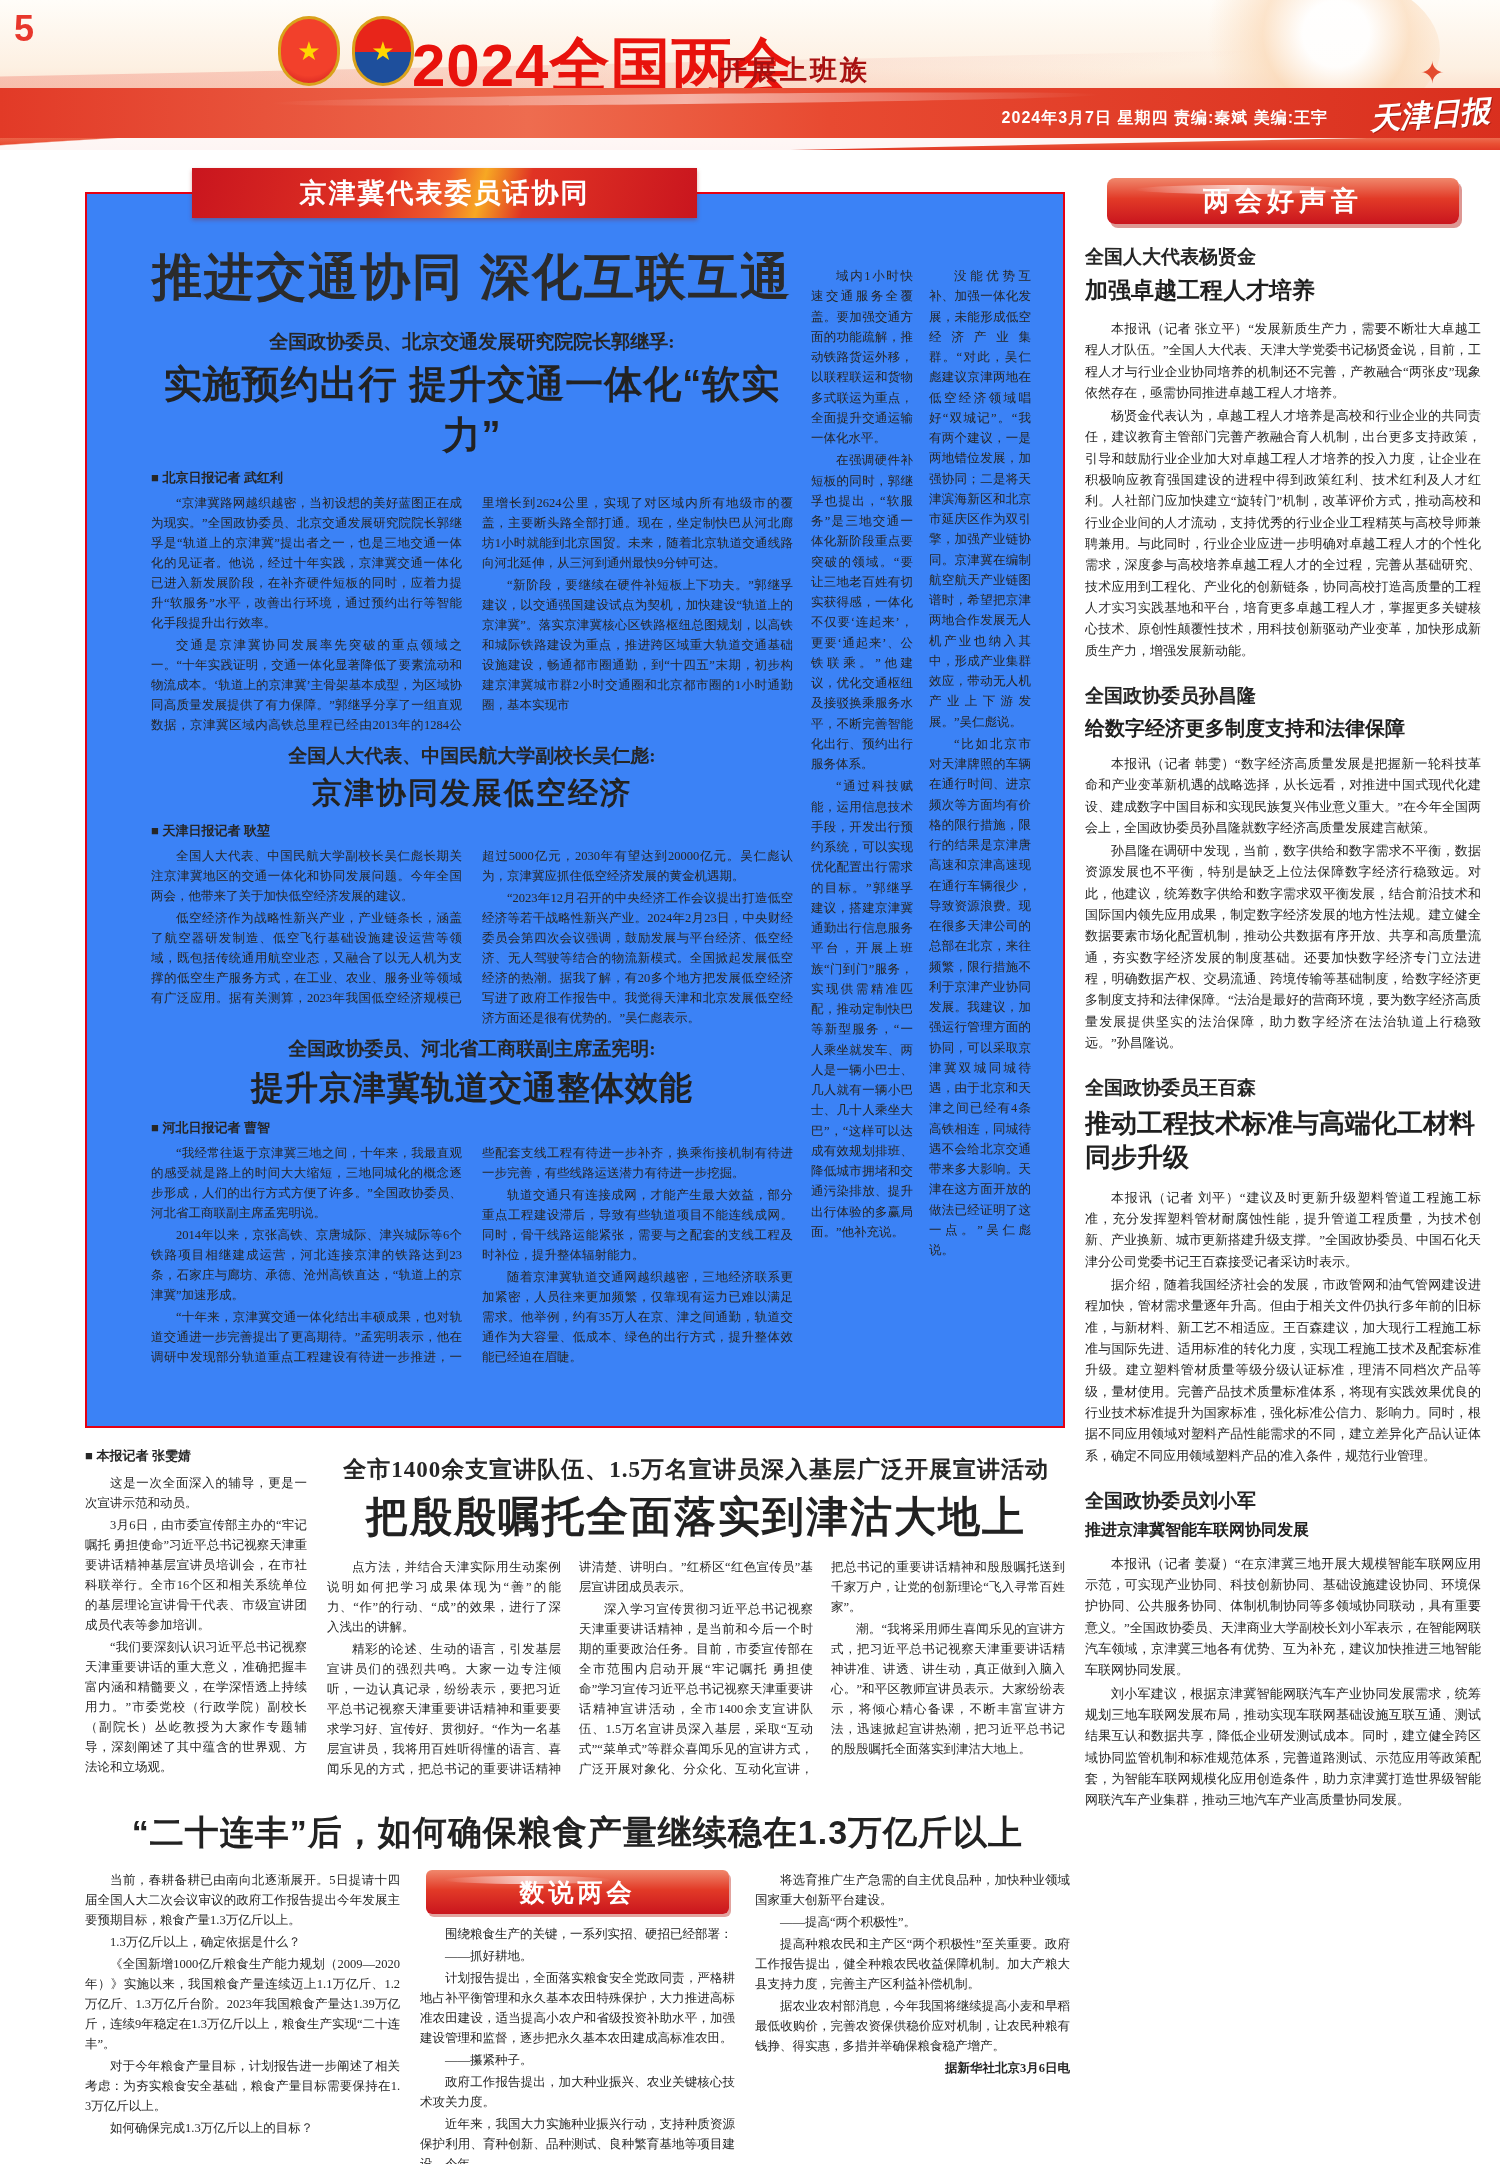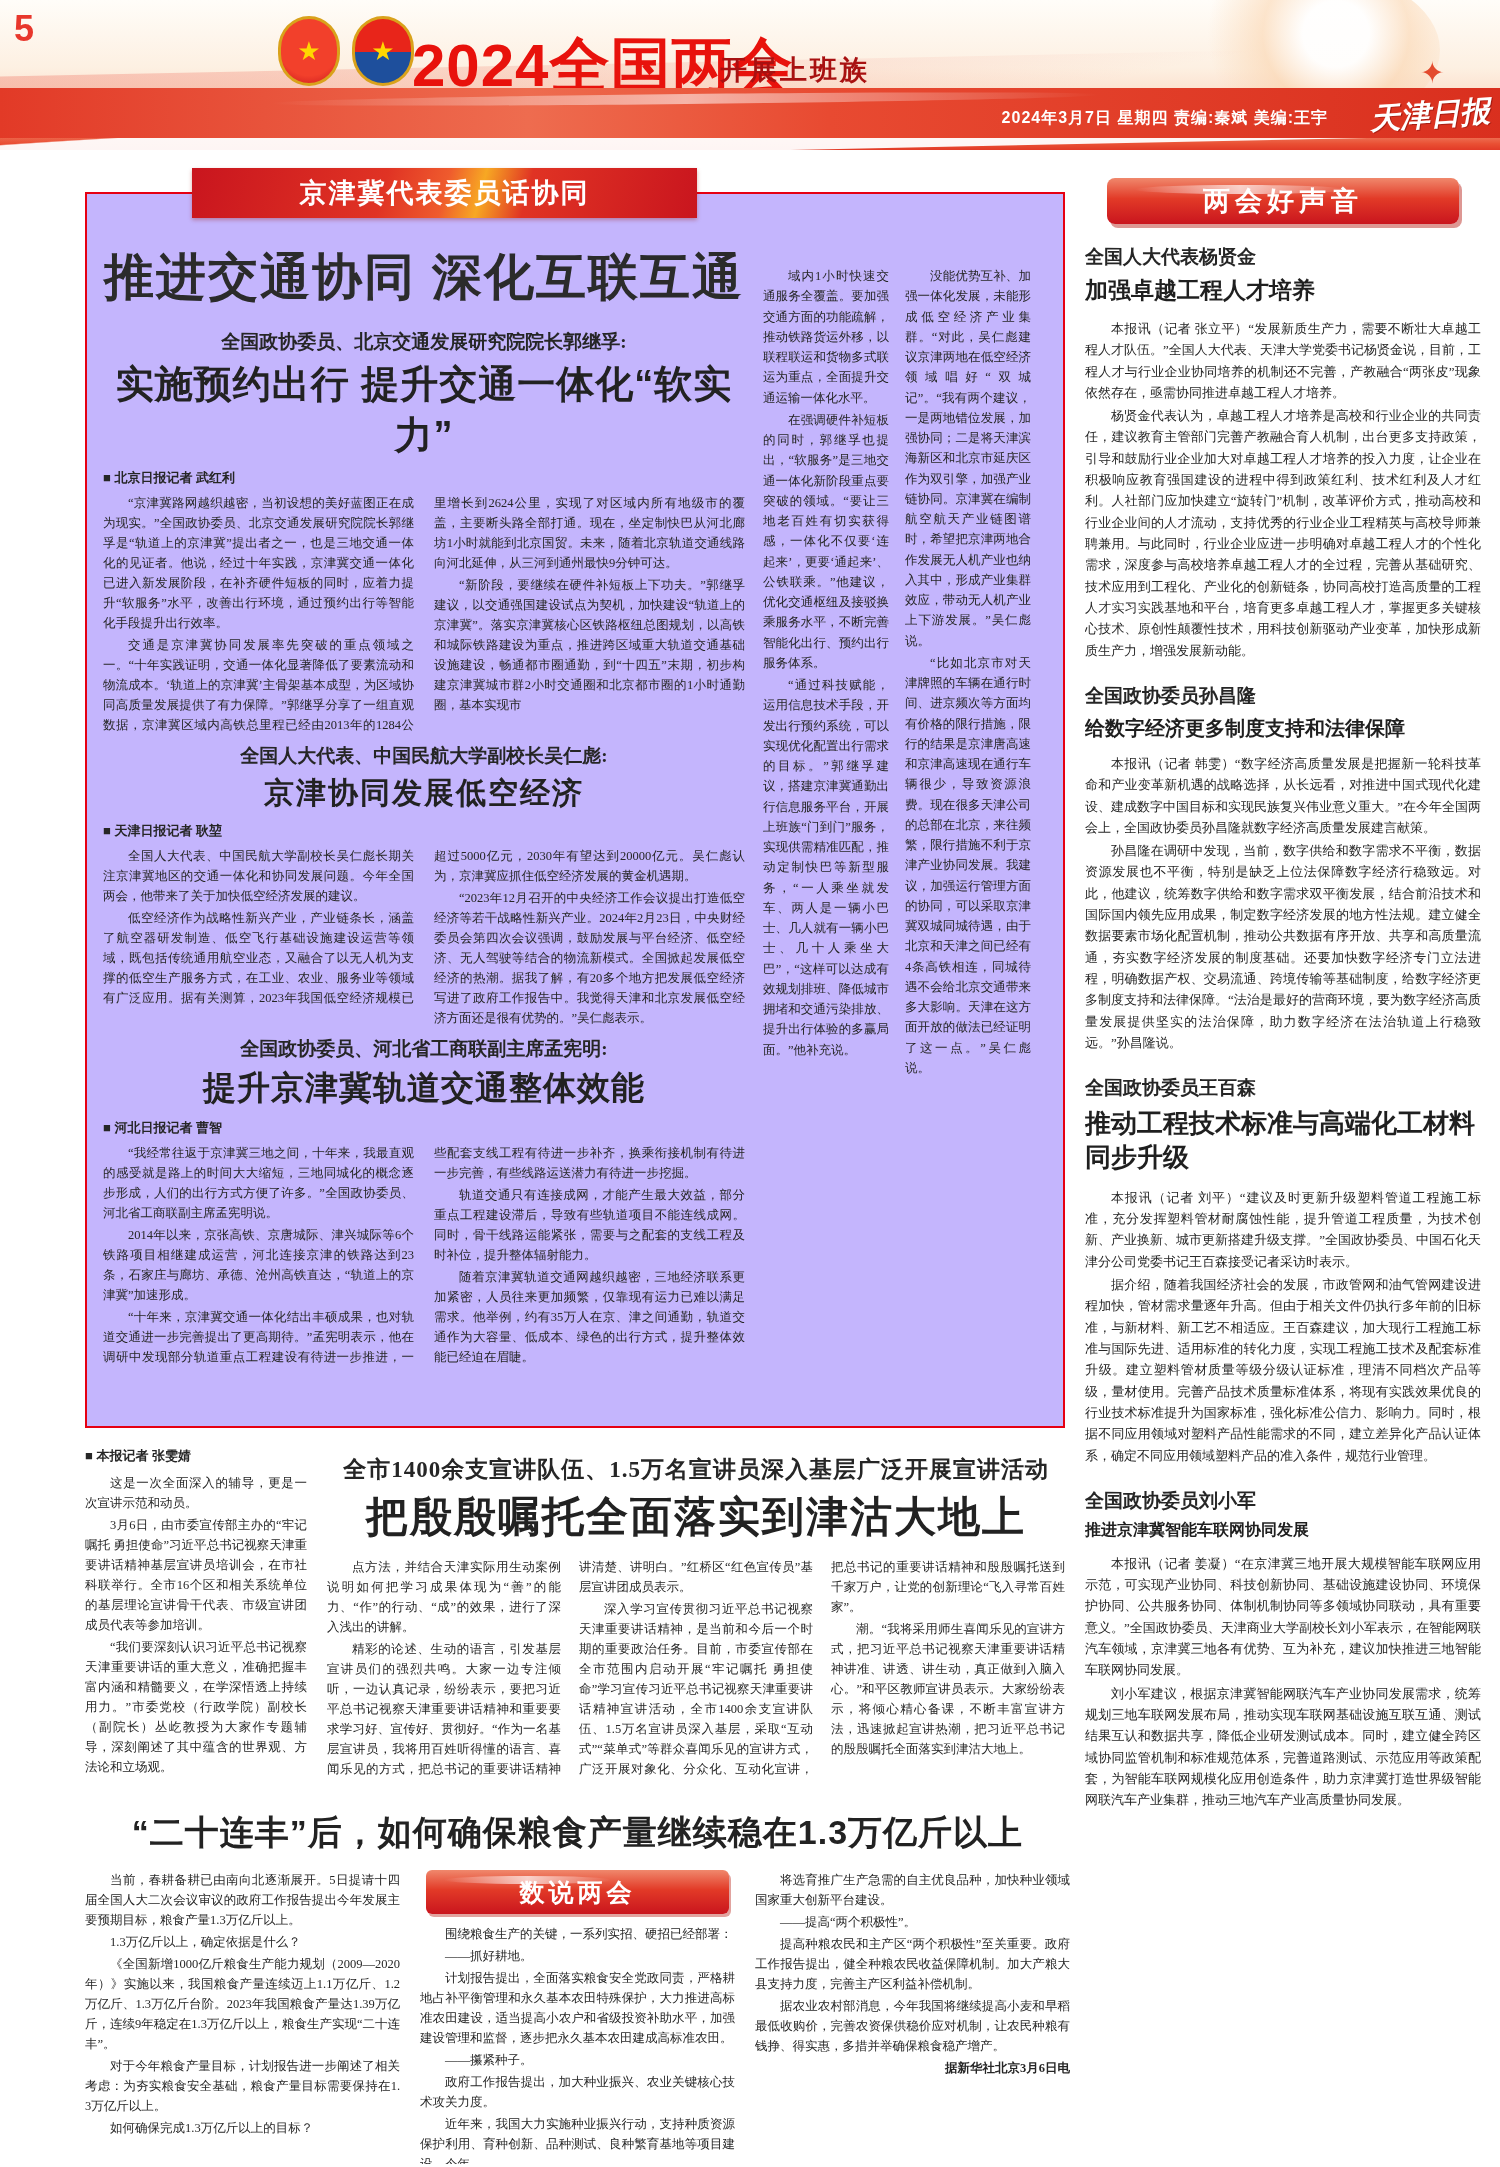--- a/index.html
+++ b/index.html
@@ -28,27 +28,27 @@
   .mast-strip{position:absolute;left:0;bottom:12px;width:100%;height:50px;
     background:linear-gradient(90deg,#e23a27,#ee6c4f 35%,#e84a31 55%,#d92f1e 100%);padding-left:8px;}
   .mast-strip .shine{position:absolute;left:18%;top:6px;width:55%;height:10px;border-radius:50%;
     background:linear-gradient(90deg,rgba(255,255,255,0),rgba(255,255,255,.55),rgba(255,255,255,0));transform:rotate(-.6deg);}
   .dateline{position:absolute;right:180px;bottom:9px;color:#fff;font-size:16px;font-weight:bold;
     font-family:"Liberation Sans",sans-serif;letter-spacing:1px;}
   .paper-logo{position:absolute;right:18px;bottom:2px;color:#fff;font-size:30px;font-weight:bold;
     font-style:italic;transform:rotate(-4deg);text-shadow:1px 1px 0 rgba(120,10,5,.5);}
   
   .main-box{position:absolute;left:85px;top:192px;width:980px;height:1236px;border:2px solid #e60012;
-    box-sizing:border-box;background:#c4b5fd;}
+    box-sizing:border-box;background:#3b82f6;}
   .ribbon{position:absolute;left:105px;top:-26px;width:505px;height:50px;display:flex;align-items:center;
     justify-content:center;color:#fff;font-size:27px;font-weight:900;letter-spacing:2px;
     font-family:"Liberation Sans",sans-serif;
     background:linear-gradient(105deg,#c9151e 0%,#e03324 38%,#ef5b2d 50%,#f7a823 57%,#e03324 66%,#c9151e 100%);
     box-shadow:0 2px 4px rgba(150,20,10,.35);}
-  .box-inner{display:flex;gap:18px;padding:44px 32px 12px 16px;height:1180px;overflow:hidden;box-sizing:border-box;}
+  .box-inner{display:flex;gap:18px;padding:44px 32px 12px 16px;height:1180px;overflow:hidden;box-sizing:border-box;margin-left:48px;}
   .box-left{width:642px;flex:none;}
   .box-right{flex:1;column-count:2;column-gap:16px;font-size:12.5px;line-height:1.62;
     text-align:justify;word-break:break-all;margin-top:28px;}
   .main-headline{font-size:50px;font-weight:900;color:#2b2b2b;text-align:center;letter-spacing:2px;
     margin:6px 0 18px 0;font-family:"Liberation Sans",sans-serif;}
   .article .kicker{text-align:center;font-size:19px;font-weight:bold;margin:8px 0 4px;}
   .article .subhead{text-align:center;font-weight:900;color:#222;font-family:"Liberation Sans",sans-serif;margin:2px 0 8px;}
   .article.a1 .subhead{font-size:38px;letter-spacing:1px;}
   .article.a2 .subhead{font-size:30px;letter-spacing:2px;}
   .article.a3 .subhead{font-size:33px;letter-spacing:1px;}

